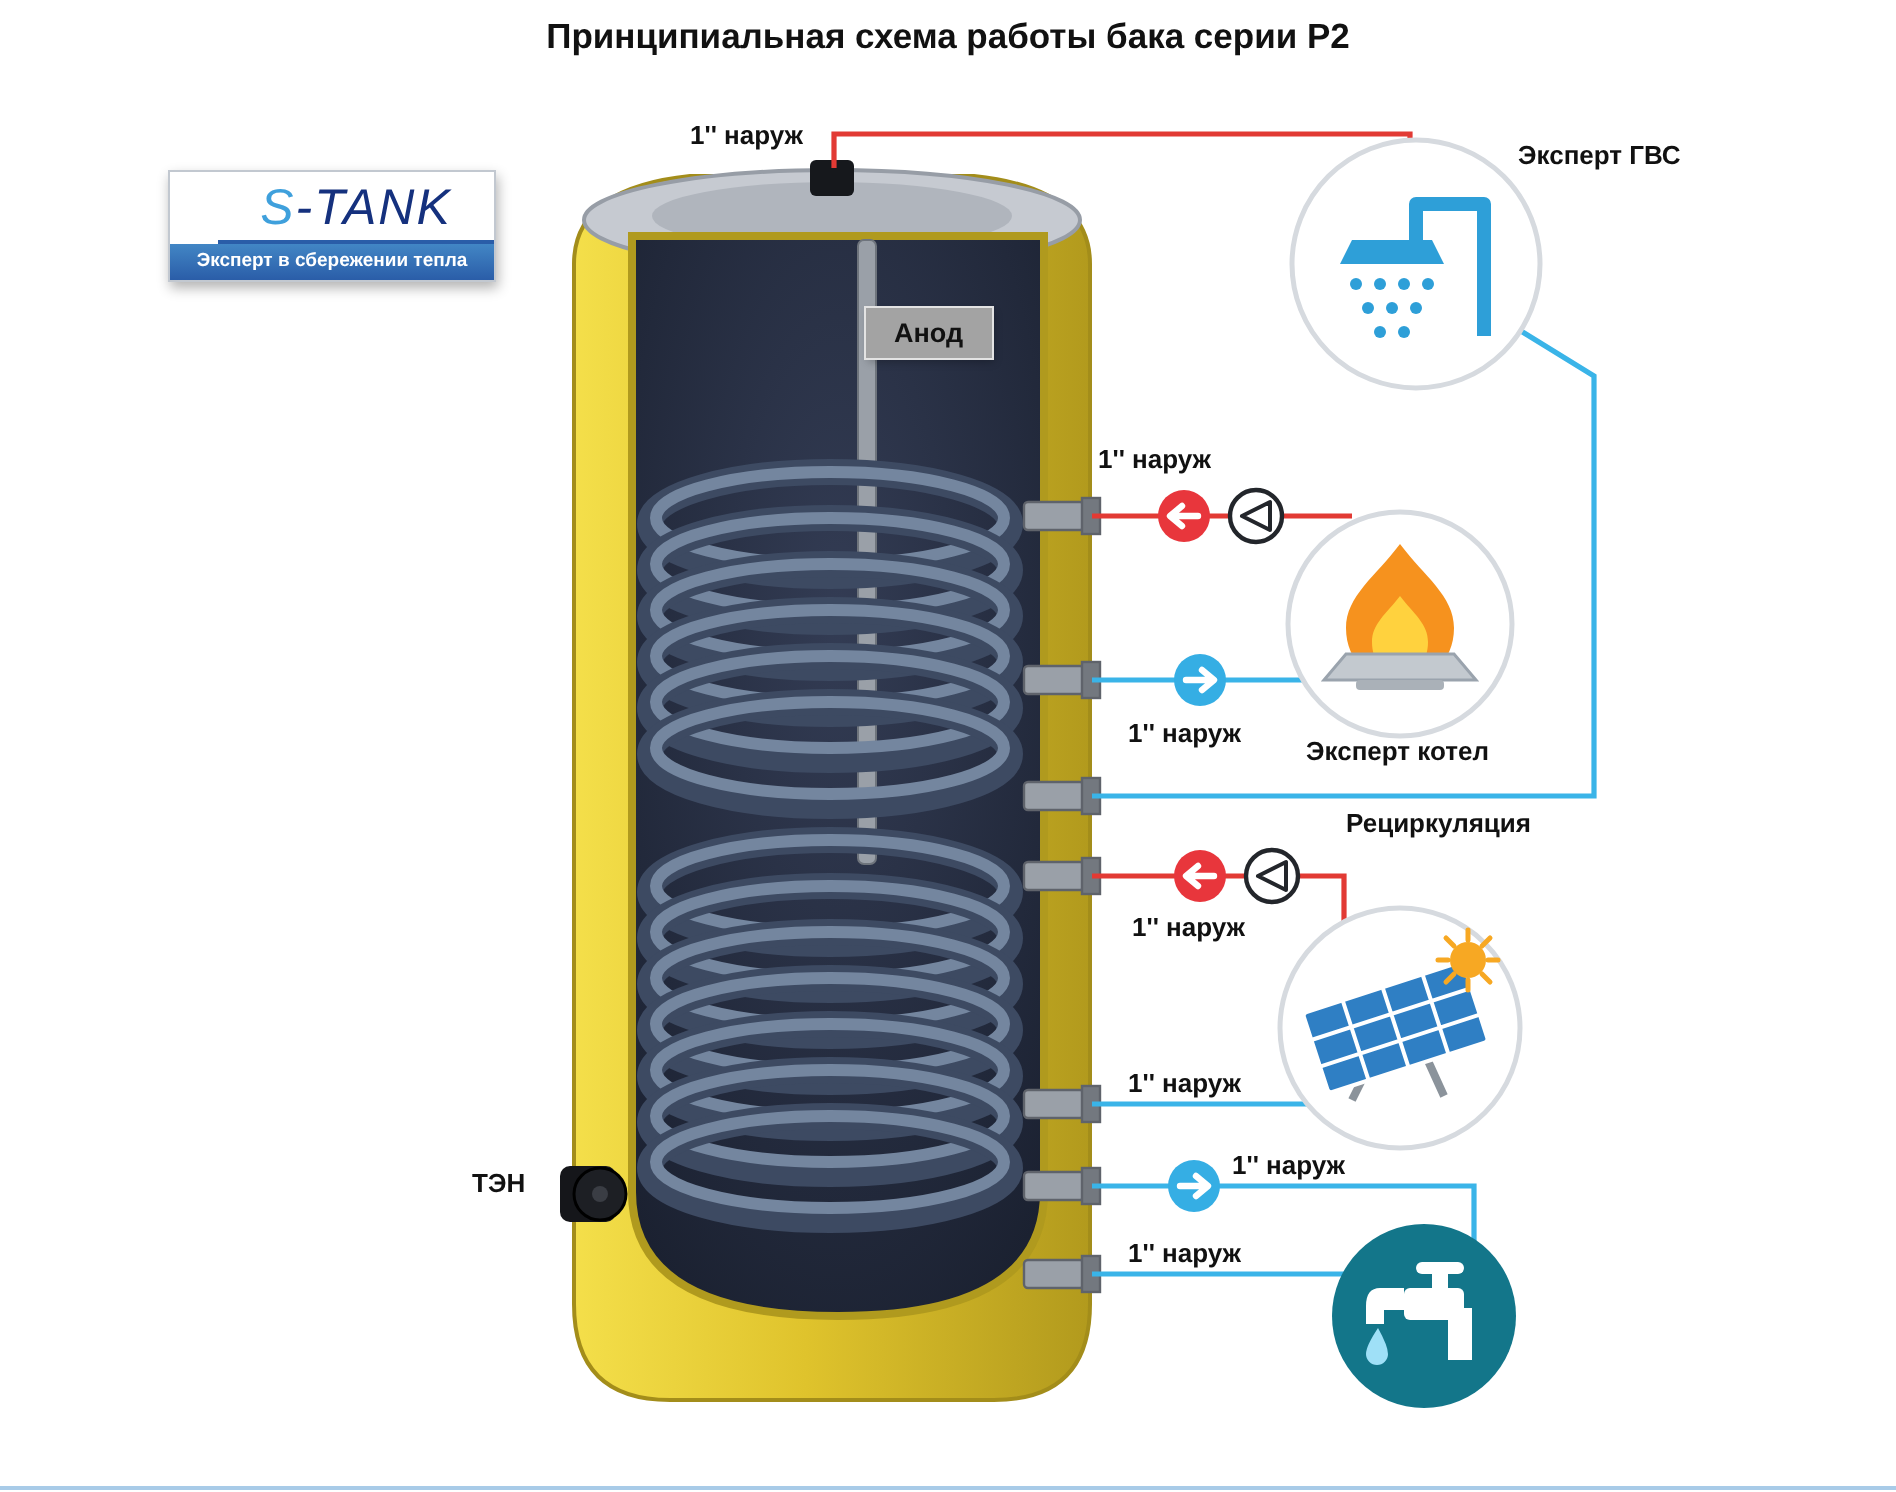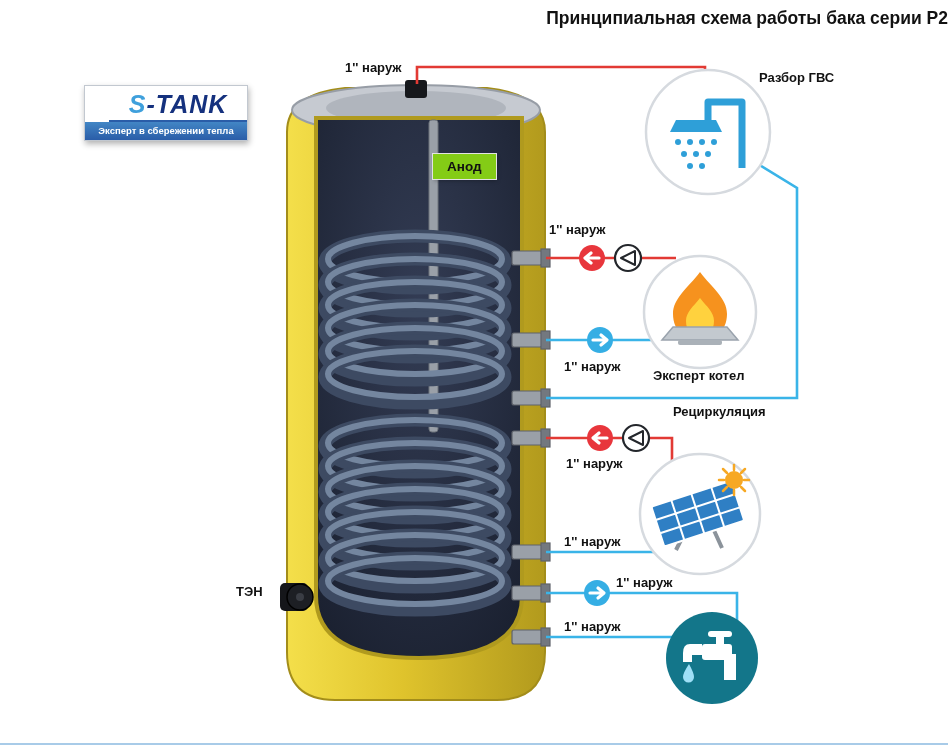--- a/index.html
+++ b/index.html
@@ -1,28 +1,28 @@
 <!DOCTYPE html>
 <html><head>
 <meta charset="utf-8">
 <style>
   html,body{margin:0;padding:0;background:#fff;}
   #page{position:relative;width:948px;height:746px;background:#fff;overflow:hidden;
         font-family:"Liberation Sans","DejaVu Sans",sans-serif;color:#111;}
-  #title{position:absolute;left:0;top:8px;width:100%;text-align:right;
+  #title{position:absolute;left:0;top:8px;width:100%;text-align:center;
          font-size:17.5px;font-weight:bold;}
   svg{position:absolute;left:0;top:0;}
   .lbl{position:absolute;font-size:13px;font-weight:bold;white-space:nowrap;line-height:1.18;}
   .lbl.wrap{white-space:normal;}
-  #anode-tag{position:absolute;left:433px;top:154px;background:#84cc16;padding:5px 14px;
+  #anode-tag{position:absolute;left:433px;top:154px;background:#a3a3a3;padding:5px 14px;
              font-size:13.5px;font-weight:bold;box-shadow:0 0 0 1px #e3e3e3,1px 2px 4px rgba(0,0,0,.25);}
   
   #logo{position:absolute;left:84px;top:85px;width:162px;background:#fff;
         border:1px solid #c2c8d0;box-shadow:1px 3px 6px rgba(0,0,0,.3);}
-  #logo .top{padding:4px 6px 1px;text-align:center;font-weight:bold;font-style:italic;
+  #logo .top{padding:4px 6px 1px;text-align:center;font-weight:normal;font-style:italic;
              font-size:25px;letter-spacing:1px;color:#15317e;border-bottom:2px solid #2a5da8;margin-left:24px;}
   #logo .top .s{color:#3fa0dc;}
   #logo .bar{background:linear-gradient(#4286c5,#2a5da8);color:#fff;font-size:9.5px;
              text-align:center;padding:3px 0 4px;font-weight:bold;}
   #bottom-rule{position:absolute;left:0;top:743px;width:948px;height:2px;background:#a8cbe8;}
 </style>
 </head>
 <body>
 
 <div id="page">
@@ -201,21 +201,21 @@
         <rect x="12" y="-4" width="12" height="26"></rect>
         <path d="M-10,-14 h-12 q-7,0 -7,9 v9 h9 v-7 h10 z"></path>
         <rect x="-4" y="-27" width="24" height="6" rx="3"></rect>
         <rect x="4" y="-23" width="8" height="11"></rect>
         <path d="M-23,6 q5,9 5,13 a5.5,5.5 0 1,1 -11,0 q0,-4 6,-13 z" fill="#9fe0f7"></path>
       </g>
     </g>
   </svg>
 
   <div class="lbl" style="left:345px;top:60px;">1'' наруж</div>
-  <div class="lbl" style="left:759px;top:70px;">Разбор ГВС</div>
+  <div class="lbl" style="left:759px;top:70px;">Эксперт ГВС</div>
   <div class="lbl" style="left:549px;top:222px;">1'' наруж</div>
   <div class="lbl" style="left:564px;top:359px;">1'' наруж</div>
   <div class="lbl" style="left:653px;top:368px;">Эксперт котел</div>
   <div class="lbl" style="left:673px;top:404px;">Рециркуляция</div>
   <div class="lbl" style="left:566px;top:456px;">1'' наруж</div>
   <div class="lbl" style="left:564px;top:534px;">1'' наруж</div>
   <div class="lbl" style="left:616px;top:575px;">1'' наруж</div>
   <div class="lbl" style="left:564px;top:619px;">1'' наруж</div>
   <div class="lbl" style="left:236px;top:584px;text-align:center;">ТЭН</div>
 

